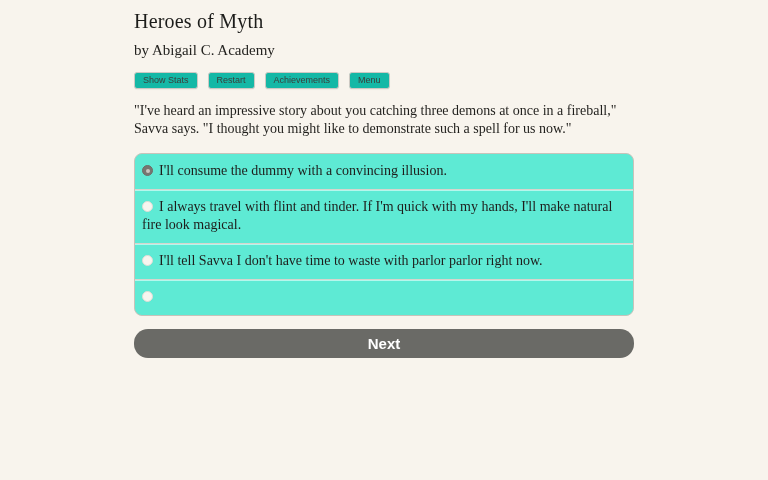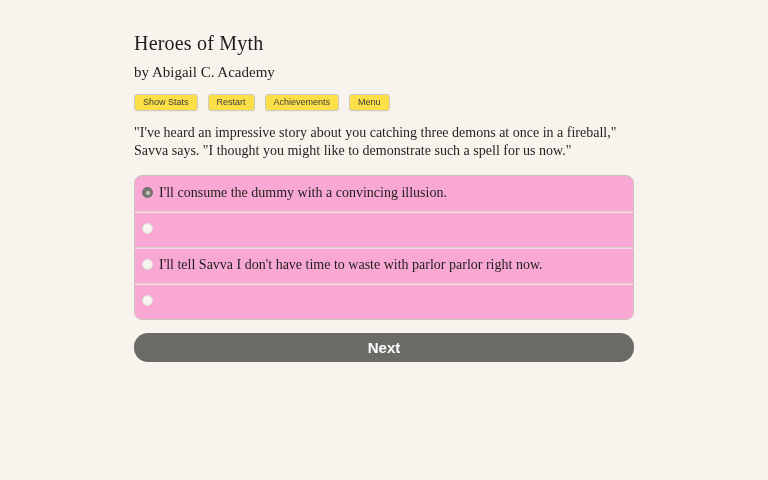--- a/index.html
+++ b/index.html
@@ -11,21 +11,21 @@
     overflow: hidden;
   }
   .page {
     width: 768px;
     height: 480px;
     position: relative;
   }
   .content {
     width: 500px;
     margin: 0 auto;
-    padding-top: 32px;
+    padding-top: 10px;
   }
   .title {
     font-size: 20px;
     font-weight: 400;
     color: #1c1c1a;
     letter-spacing: 0.2px;
   }
   .author {
     font-size: 15px;
     margin-top: 9px;
@@ -34,38 +34,38 @@
   .toolbar {
     display: flex;
     gap: 10px;
     margin-top: 13px;
     font-family: "Liberation Sans", sans-serif;
   }
   .tb-btn {
     font-family: "Liberation Sans", sans-serif;
     font-size: 9px;
     color: #3c3c3a;
-    background: #fde047;
+    background: #14b8a6;
     border: 1px solid #ccc9c3;
     border-radius: 3px;
     padding: 3px 8px 3px 8px;
     line-height: 1;
     cursor: pointer;
     box-shadow: 0 1px 1px rgba(0,0,0,0.04);
   }
   .story { margin-top: 13px; }
   .story p {
     font-size: 14px;
     line-height: 18px;
     margin-bottom: 15px;
     color: #201f1c;
   }
   .choices {
     margin-top: 0;
-    background: #f9a8d4;
+    background: #5eead4;
     border: 1px solid #c7c3ba;
     border-radius: 8px;
     overflow: hidden;
   }
   .choice-row {
     padding: 8px 10px 9px 7px;
     font-size: 14px;
     line-height: 18px;
     cursor: pointer;
     border-top: 1px solid #d8d4cc;
@@ -130,21 +130,21 @@
 
     <div class="story">
       <p>"I've heard an impressive story about you catching three demons at once in a fireball," Savva says. "I thought you might like to demonstrate such a spell for us now."</p>
     </div>
 
     <div class="choices">
       <div class="choice-row">
         <span class="radio selected"></span><span>I'll consume the dummy with a convincing illusion.</span>
       </div>
       <div class="choice-row">
-        <span class="radio"></span>
+        <span class="radio"></span><span>I always travel with flint and tinder. If I'm quick with my hands, I'll make natural fire look magical.</span>
       </div>
       <div class="choice-row">
         <span class="radio"></span><span>I'll tell Savva I don't have time to waste with parlor parlor right now.</span>
       </div>
       <div class="choice-row">
         <span class="radio"></span>
       </div>
     </div>
 
     <button class="next-btn">Next</button>

